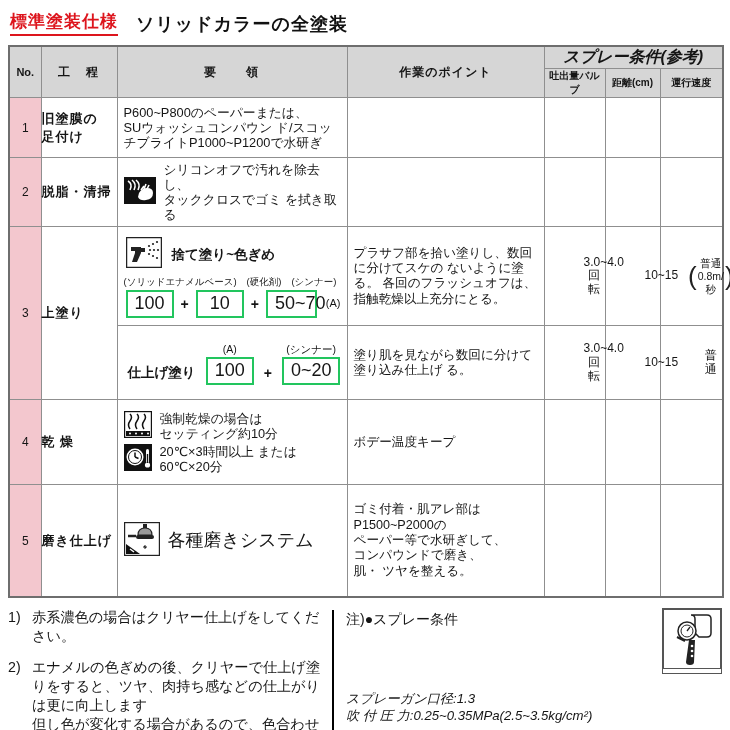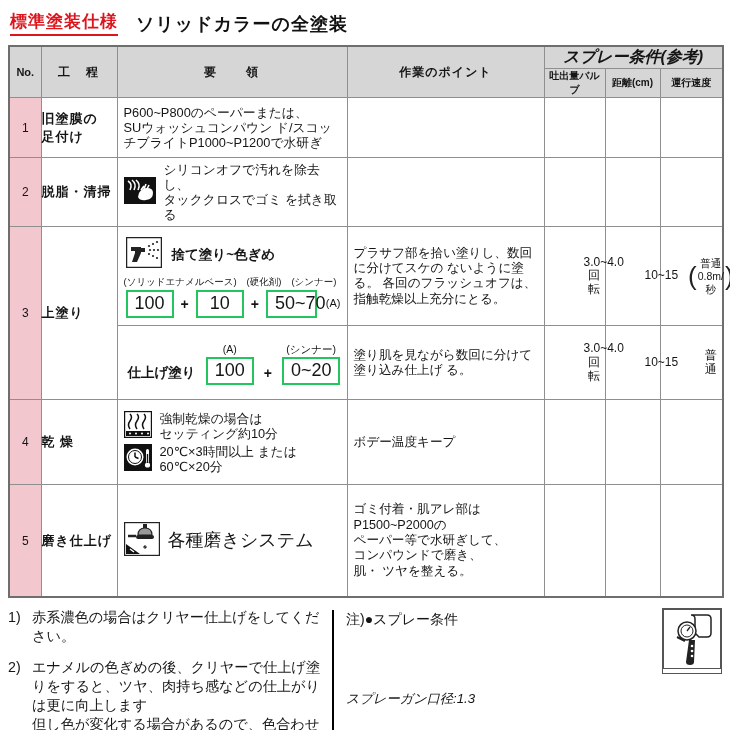--- a/index.html
+++ b/index.html
@@ -318,18 +318,19 @@
             <path d="M26 31 l6 0 l-1 22 q0 3 -4 3 q-4 0 -4 -3 z" fill="#222"></path>
             <circle cx="29" cy="37" r="1.3" fill="#fff"></circle>
               <circle cx="29" cy="42" r="1.3" fill="#fff"></circle>
               <circle cx="29" cy="47" r="1.3" fill="#fff"></circle>
             <path d="M14 28 l8 4" stroke="#222" stroke-width="2"></path>
           </svg>
         </span>
       </div>
       <div class="nr-specs">
         <div>スプレーガン口径:1.3</div>
+        <div>吹 付 圧 力:0.25~0.35MPa(2.5~3.5kg/cm²)</div>
       </div>
 
     </div>
   </div>
 
 </div>
 
 </body></html>

